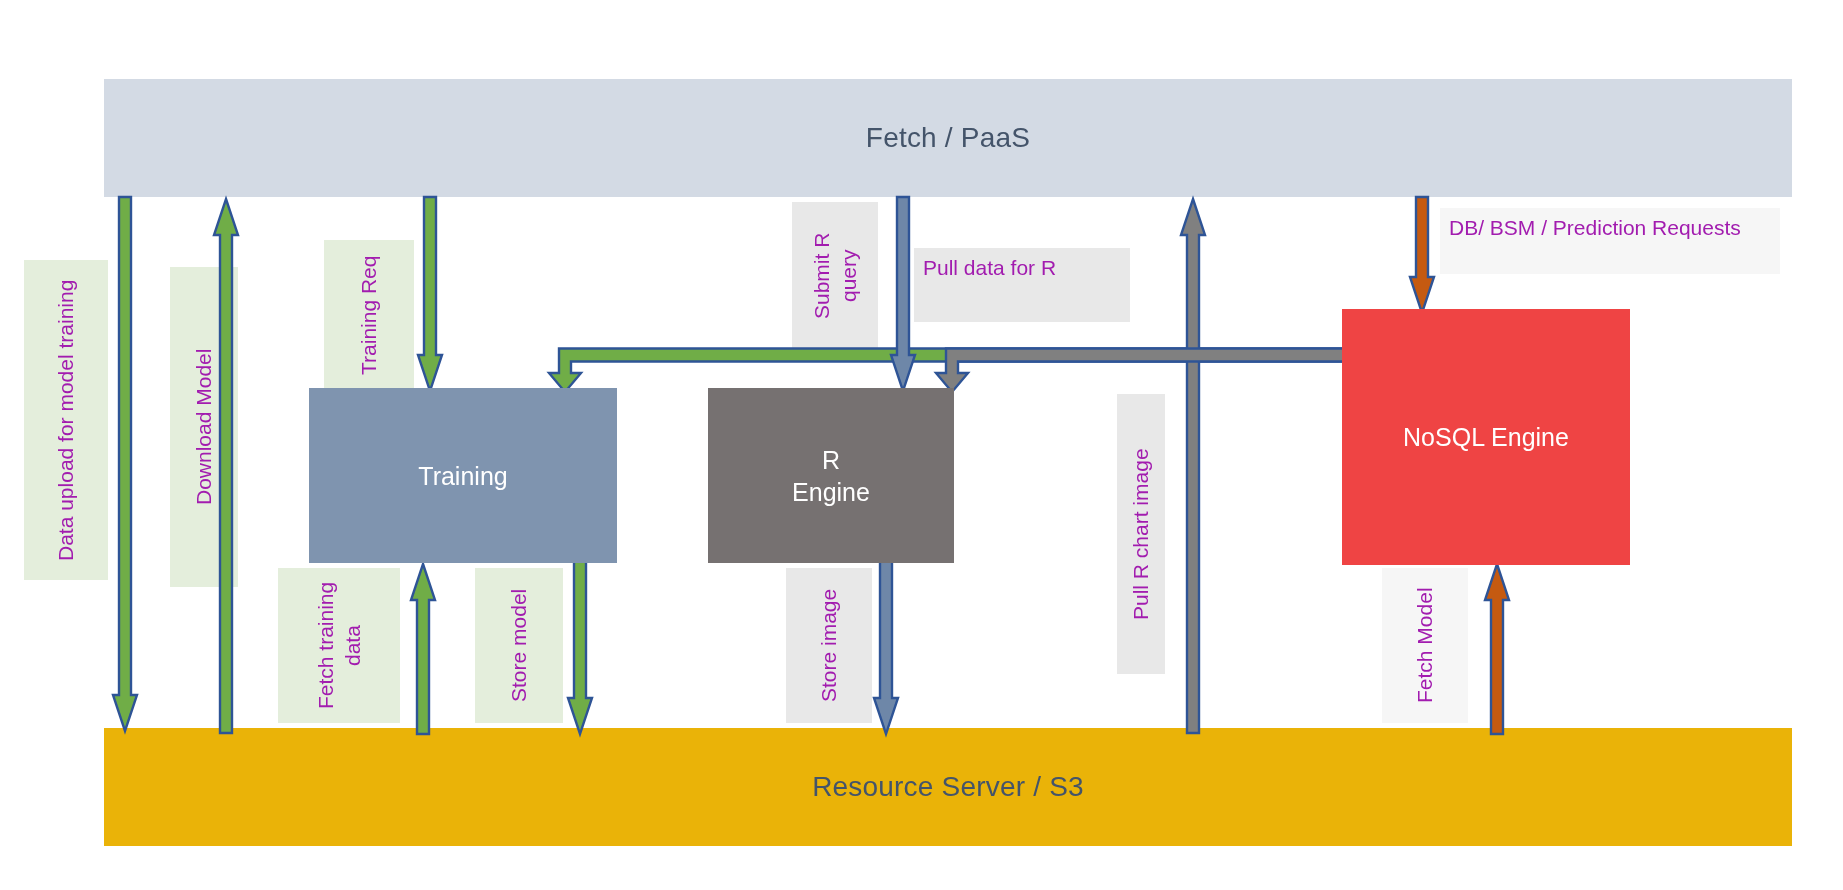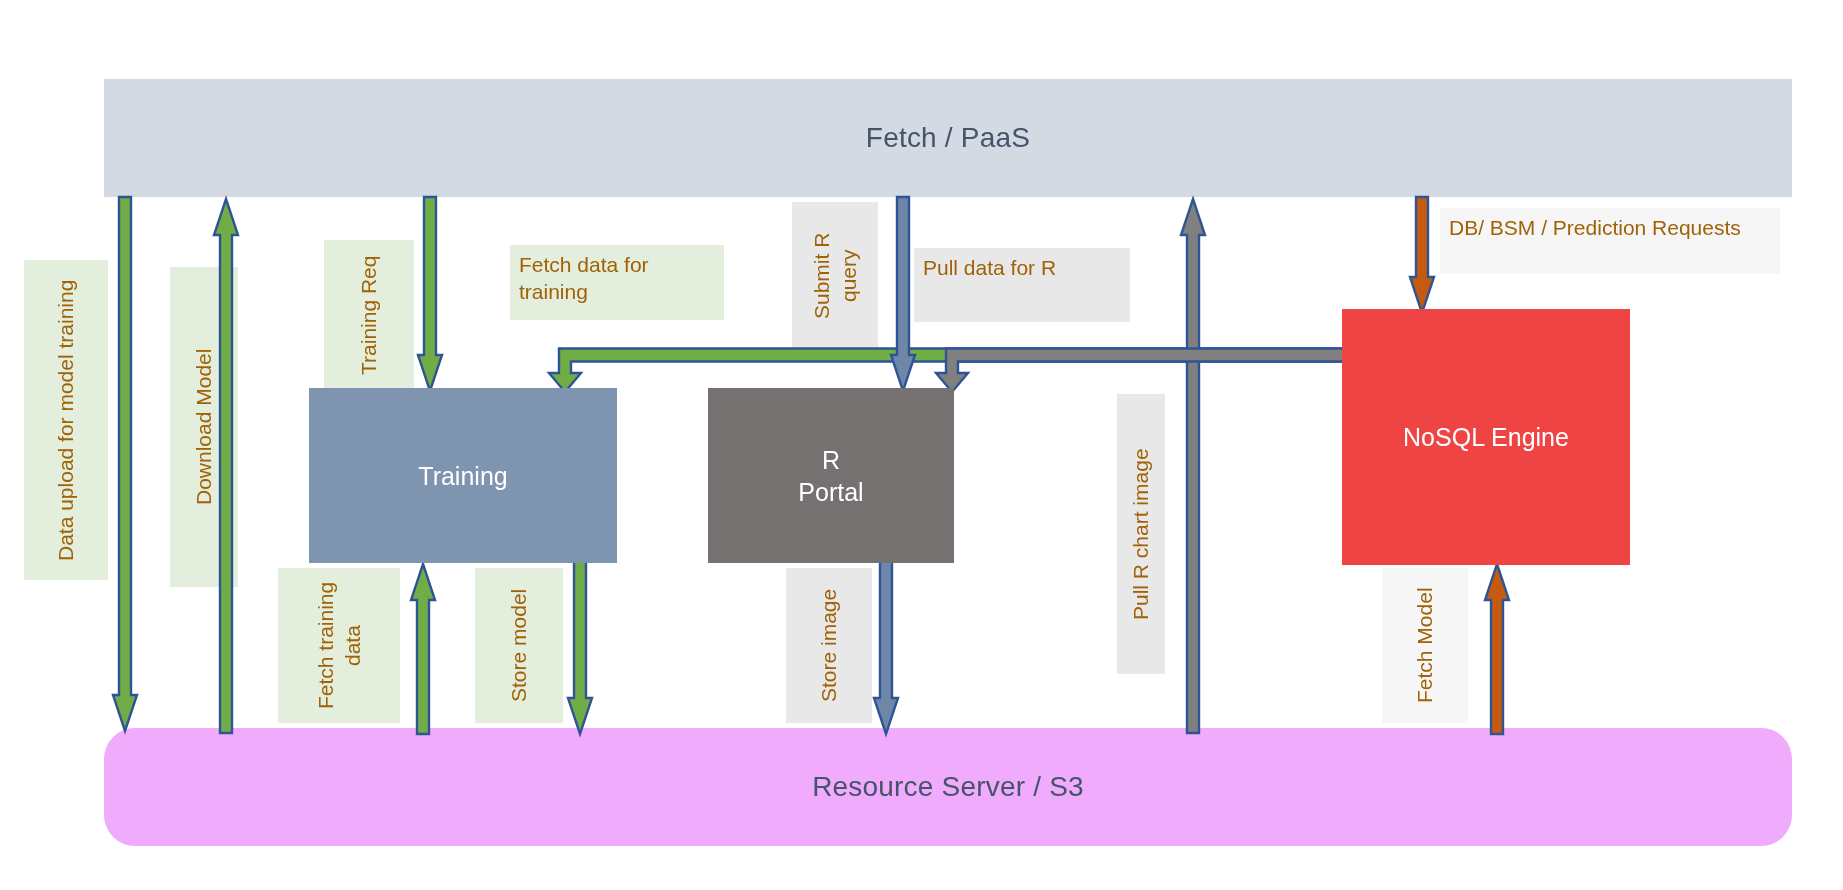--- a/index.html
+++ b/index.html
@@ -23,22 +23,21 @@
     color:#44546A;
     font-size:28px;
     letter-spacing:.2px;
   }
   #portal-band{
     left:104px; top:79px; width:1688px; height:118px;
     background:#D3DAE4;
   }
   #resource-band{
     left:104px; top:728px; width:1688px; height:118px;
-    background:#f0abfc;
-    border-radius:31px;
+    background:#eab308;
   }
   .node{
     position:absolute;
     display:flex;
     align-items:center;
     justify-content:center;
     text-align:center;
     color:#FFFFFF;
     font-size:25px;
     line-height:1.28;
@@ -47,21 +46,21 @@
   #node-training{ left:309px; top:388px; width:308px; height:175px; background:#7F94AF; }
   #node-rserver{ left:708px; top:388px; width:246px; height:175px; background:#767171; }
   #node-nosql{  left:1342px; top:309px; width:288px; height:256px; background:#ef4444; }
 
   
   .chip{
     position:absolute;
     box-sizing:border-box;
     display:flex;
     align-items:center;
-    color:#a16207;
+    color:#a21caf;
     font-size:21px;
     line-height:1.30;
     z-index:2;
     padding:6px 9px;
   }
   .chip.green{ background:#E4EEDC; }
   .chip.grey { background:#E8E8E8; }
   .chip.lightgrey{ background:#F6F6F6; }
   .chip.vert{
     writing-mode:vertical-rl;
@@ -96,23 +95,20 @@
   </div>
 
   <div class="chip green vert" style="left:170px; top:267px; width:68px; height:320px;">
     <span>Download Model</span>
   </div>
 
   <div class="chip green vert" style="left:324px; top:240px; width:90px; height:150px;">
     <span>Training Req</span>
   </div>
 
-  <div class="chip green horiz" style="left:510px; top:245px; width:214px; height:75px;">
-    <span>Fetch data for training</span>
-  </div>
 
   <div class="chip grey vert" style="left:792px; top:202px; width:86px; height:148px;">
     <span>Submit R query</span>
   </div>
 
   <div class="chip grey horiz" style="left:914px; top:248px; width:216px; height:74px;">
     <span>Pull data for R</span>
   </div>
 
   <div class="chip lightgrey horiz" style="left:1440px; top:208px; width:340px; height:66px;">
@@ -215,21 +211,21 @@
     </svg>
   </div>
 
   <div class="node" id="node-training">
     <span>Training</span>
   </div>
 
   <div class="node" id="node-rserver">
     <div>
       <div>R</div>
-      <div>Portal</div>
+      <div>Engine</div>
     </div>
   </div>
 
   <div class="node" id="node-nosql">
     <span>NoSQL Engine</span>
   </div>
 
 </div>
 
 </body></html>

